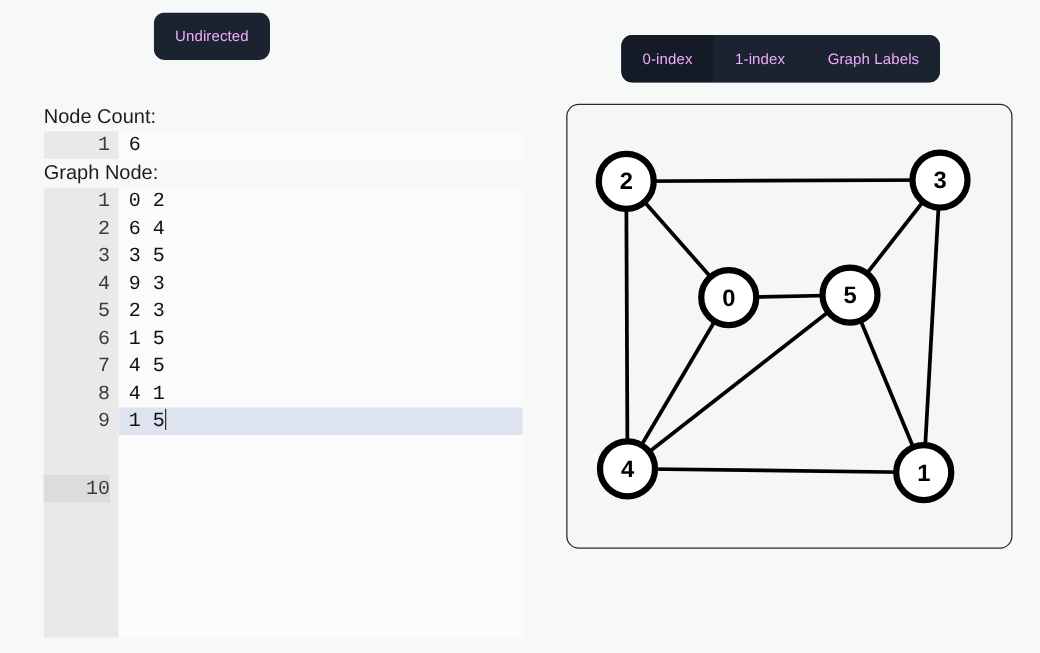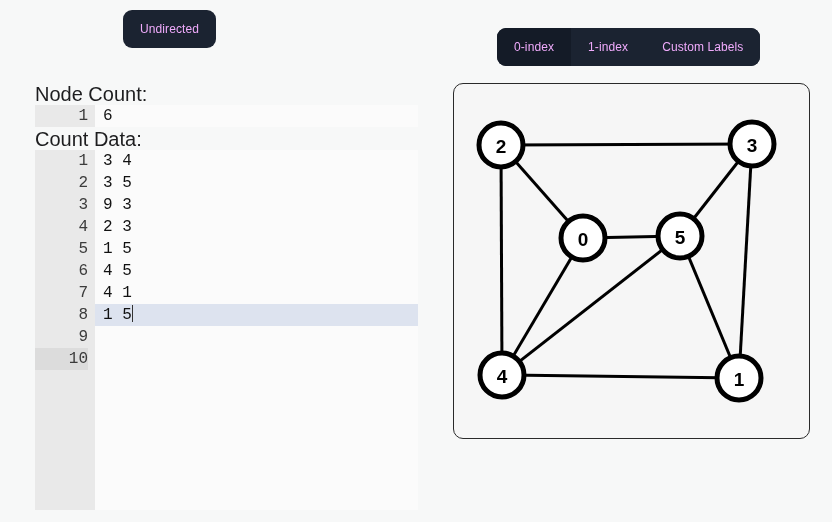--- a/index.html
+++ b/index.html
@@ -44,21 +44,21 @@
   .seg.dark   { background: #141b27; }
 
   
   .editor-col {
     position: absolute;
     left: 35px;
     top: 84px;
     width: 383px;
   }
   .field-label {
-    font-size: 20px;
+    font-size: 16px;
     color: #1d1d1f;
     line-height: 20px;
     margin: 0 0 1px 0;
     white-space: nowrap;
   }
 
   .code-editor {
     position: relative;
     display: flex;
     background: #fbfbfb;
@@ -77,21 +77,21 @@
     padding-right: 7px;
     box-sizing: border-box;
     flex: 0 0 60px;
     user-select: none;
   }
   .gutter .ln {
     height: 22px;
     line-height: 22px;
     display: block;
   }
-  .gutter .ln.active { background: #dcdcdc; }
+  .gutter .ln.active { background: #dcdcdc; margin-top: 32px; }
   .gutter .filler { display: block; }
 
   .code-body {
     position: relative;
     flex: 1 1 auto;
     background: #fbfbfb;
   }
   .code-line {
     height: 22px;
     line-height: 22px;
@@ -148,54 +148,55 @@
 </head>
 <body>
 
 <div class="toggle-group left">
   <div class="seg">Undirected</div>
 </div>
 
 <div class="toggle-group right">
   <div class="seg dark">0-index</div>
   <div class="seg">1-index</div>
-  <div class="seg">Custom Labels</div>
+  <div class="seg">Graph Labels</div>
 </div>
 
 <div class="editor-col">
 
   <div class="field-label">Node Count:</div>
 
   <div class="code-editor nodecount">
     <div class="gutter">
       <span class="ln">1</span>
     </div>
     <div class="code-body">
       <div class="code-line">6</div>
     </div>
   </div>
 
-  <div class="field-label" style="margin-top:2px;">Count Data:</div>
+  <div class="field-label" style="margin-top:2px;">Graph Node:</div>
 
   <div class="code-editor graphdata">
     <div class="gutter">
       <span class="ln">1</span>
       <span class="ln">2</span>
       <span class="ln">3</span>
       <span class="ln">4</span>
       <span class="ln">5</span>
       <span class="ln">6</span>
       <span class="ln">7</span>
       <span class="ln">8</span>
       <span class="ln">9</span>
       <span class="ln active">10</span>
       <span class="filler"></span>
     </div>
     <div class="code-body">
-      <div class="code-line">3 4</div>
+      <div class="code-line">0 2</div>
+      <div class="code-line">6 4</div>
       <div class="code-line">3 5</div>
       <div class="code-line">9 3</div>
       <div class="code-line">2 3</div>
       <div class="code-line">1 5</div>
       <div class="code-line">4 5</div>
       <div class="code-line">4 1</div>
       <div class="code-line active"><span>1 5</span><span class="caret"></span></div>
     </div>
   </div>
 </div>

